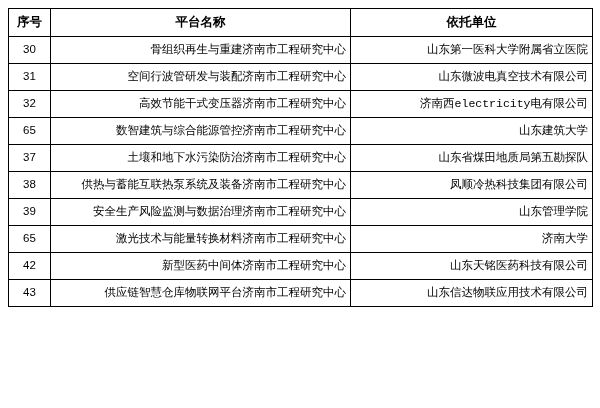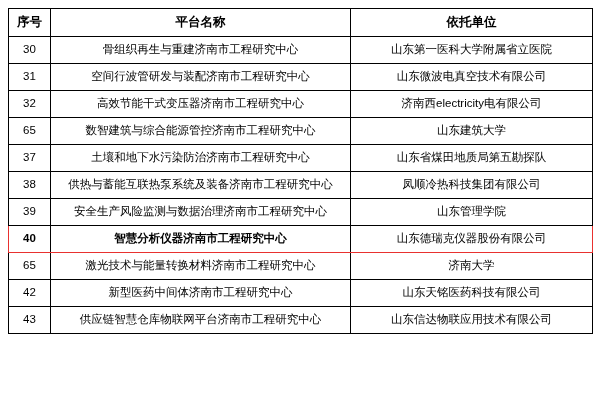--- a/index.html
+++ b/index.html
@@ -43,21 +43,22 @@
   table.grid thead th {
     text-align: center;
     font-weight: bold;
     font-size: 12.5px;
     height: 27px;
   }
   td.num {
     text-align: center;
   }
   td.name, td.org {
-    text-align: center;
+    text-align: right;
+    font-family: Liberation Mono, monospace;
   }
   
   tr.highlight td {
     border-top: 1.5px solid #e8312f;
     border-bottom: 1.5px solid #e8312f;
   }
   tr.highlight td:first-child {
     border-left: 1.5px solid #e8312f;
   }
   tr.highlight td:last-child {
@@ -116,25 +117,20 @@
         <tr>
           <td class="num">38</td>
           <td class="name">供热与蓄能互联热泵系统及装备济南市工程研究中心</td>
           <td class="org">凤顺冷热科技集团有限公司</td>
         </tr>
         <tr>
           <td class="num">39</td>
           <td class="name">安全生产风险监测与数据治理济南市工程研究中心</td>
           <td class="org">山东管理学院</td>
         </tr>
-        <tr class="highlight">
-          <td class="num">40</td>
-          <td class="name">智慧分析仪器济南市工程研究中心</td>
-          <td class="org">山东德瑞克仪器股份有限公司</td>
-        </tr>
         <tr>
           <td class="num">65</td>
           <td class="name">激光技术与能量转换材料济南市工程研究中心</td>
           <td class="org">济南大学</td>
         </tr>
         <tr>
           <td class="num">42</td>
           <td class="name">新型医药中间体济南市工程研究中心</td>
           <td class="org">山东天铭医药科技有限公司</td>
         </tr>

